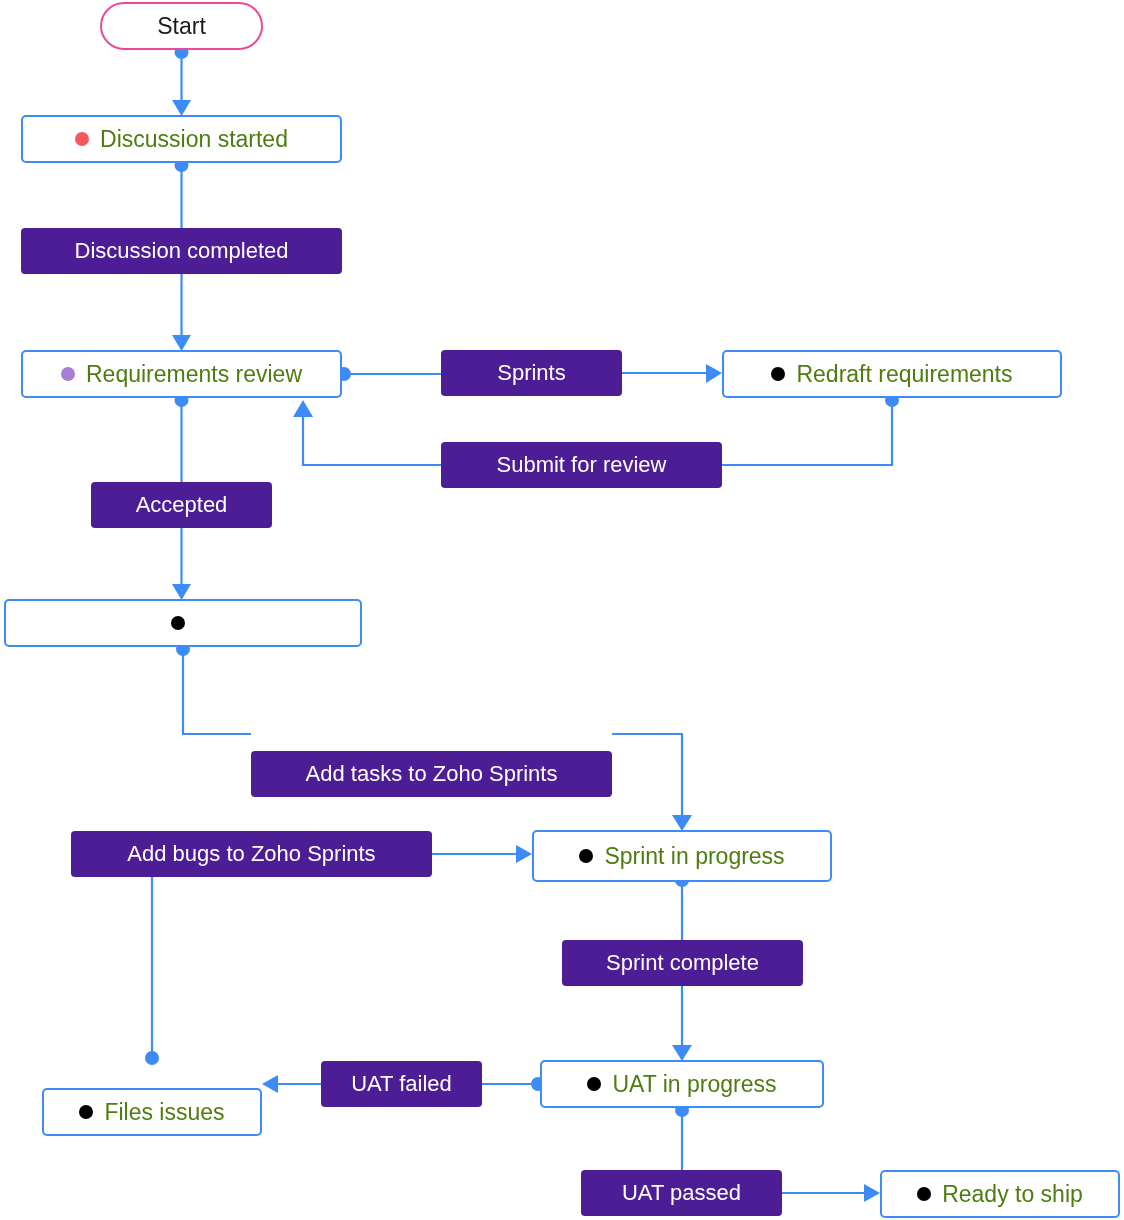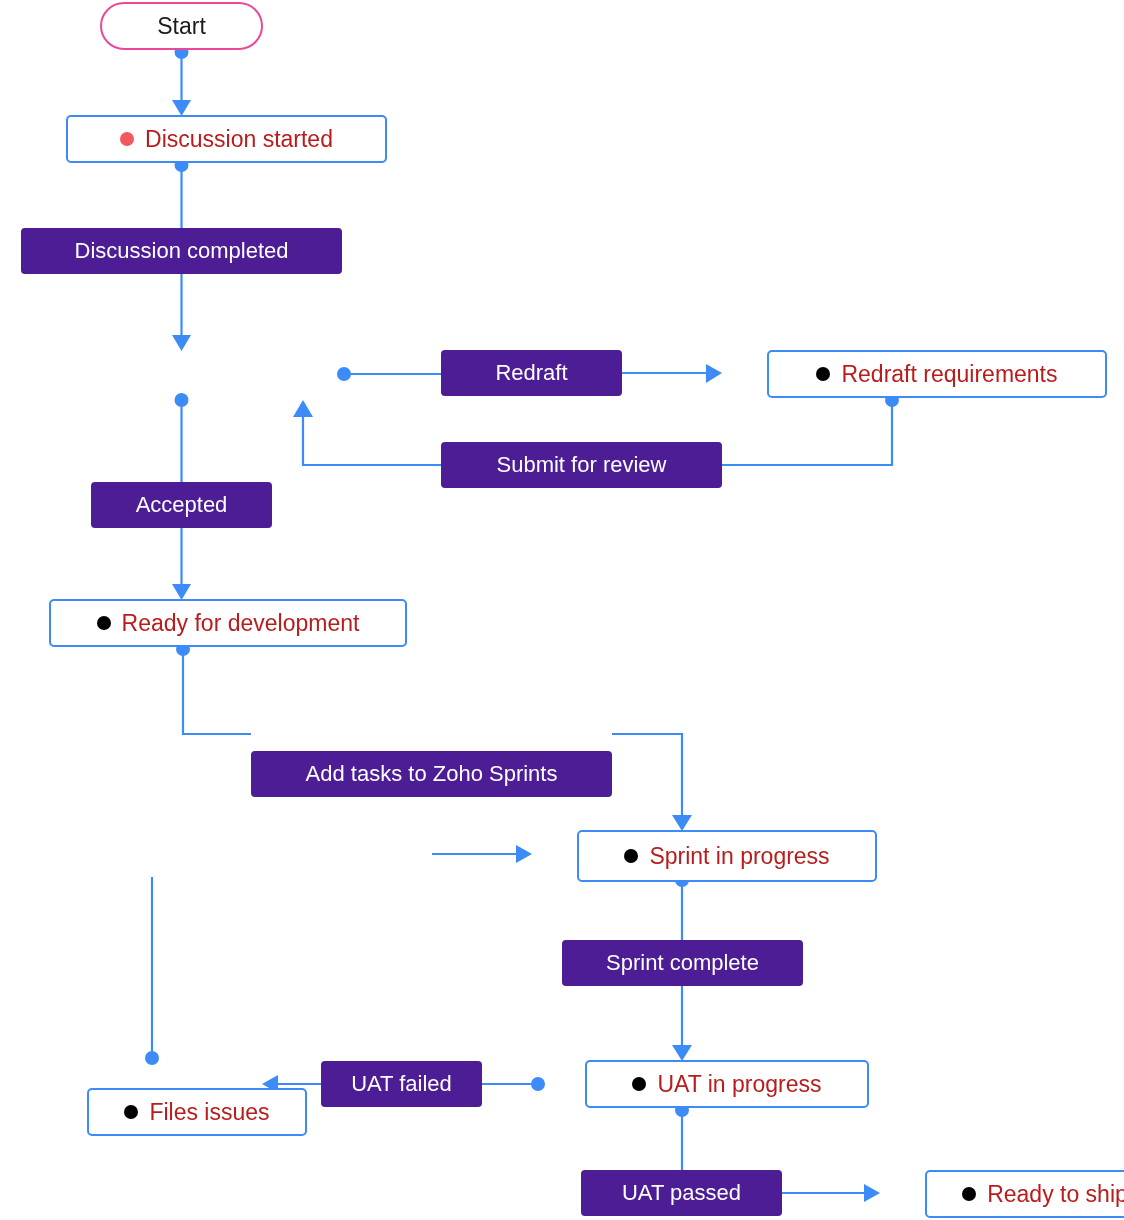--- a/index.html
+++ b/index.html
@@ -41,23 +41,22 @@
     box-sizing: border-box;
     display: flex;
     align-items: center;
     justify-content: center;
     white-space: nowrap;
   }
   .node-state {
     background: #ffffff;
     border: 2px solid #3d8bf7;
     border-radius: 5px;
-    color: #b91c1c;
+    color: #4d7c0f;
     font-size: 23px;
-    margin-left: 45px;
   }
   .node-terminal {
     background: #ffffff;
     border: 2px solid #ec4899;
     border-radius: 26px;
     color: #1b1b1b;
     font-size: 23px;
   }
   .node-transition {
     background: #4c1d95;
@@ -190,51 +189,58 @@
   <div class="node-box node-state" style="left: 21px; top: 115px; width: 321px; height: 48px;">
     <span class="status-dot" style="background: rgb(244, 88, 95);"></span>
     <span class="node-label">Discussion started</span>
   </div>
 
   <div class="node-box node-transition" style="left: 21px; top: 228px; width: 321px; height: 46px;">
 
     <span class="node-label">Discussion completed</span>
   </div>
 
+  <div class="node-box node-state" style="left: 21px; top: 350px; width: 321px; height: 48px;">
+    <span class="status-dot" style="background: rgb(167, 127, 212);"></span>
+    <span class="node-label">Requirements review</span>
+  </div>
 
   <div class="node-box node-transition" style="left: 441px; top: 350px; width: 181px; height: 46px;">
 
-    <span class="node-label">Redraft</span>
+    <span class="node-label">Sprints</span>
   </div>
 
   <div class="node-box node-transition" style="left: 441px; top: 442px; width: 281px; height: 46px;">
 
     <span class="node-label">Submit for review</span>
   </div>
 
   <div class="node-box node-state" style="left: 722px; top: 350px; width: 340px; height: 48px;">
     <span class="status-dot" style="background: rgb(0, 0, 0);"></span>
     <span class="node-label">Redraft requirements</span>
   </div>
 
   <div class="node-box node-transition" style="left: 91px; top: 482px; width: 181px; height: 46px; align-items: center;">
 
     <span class="node-label">Accepted</span>
   </div>
 
   <div class="node-box node-state" style="left: 4px; top: 599px; width: 358px; height: 48px;">
     <span class="status-dot" style="background: rgb(0, 0, 0);"></span>
-    <span class="node-label">Ready for development</span>
   </div>
 
   <div class="node-box node-transition" style="left: 251px; top: 711px; width: 361px; height: 46px; margin-top: 40px;">
 
     <span class="node-label">Add tasks to Zoho Sprints</span>
   </div>
 
+  <div class="node-box node-transition" style="left: 71px; top: 831px; width: 361px; height: 46px;">
+
+    <span class="node-label">Add bugs to Zoho Sprints</span>
+  </div>
 
   <div class="node-box node-state" style="left: 532px; top: 830px; width: 300px; height: 52px;">
     <span class="status-dot" style="background: rgb(0, 0, 0);"></span>
     <span class="node-label">Sprint in progress</span>
   </div>
 
   <div class="node-box node-transition" style="left: 562px; top: 940px; width: 241px; height: 46px;">
 
     <span class="node-label">Sprint complete</span>
   </div>

